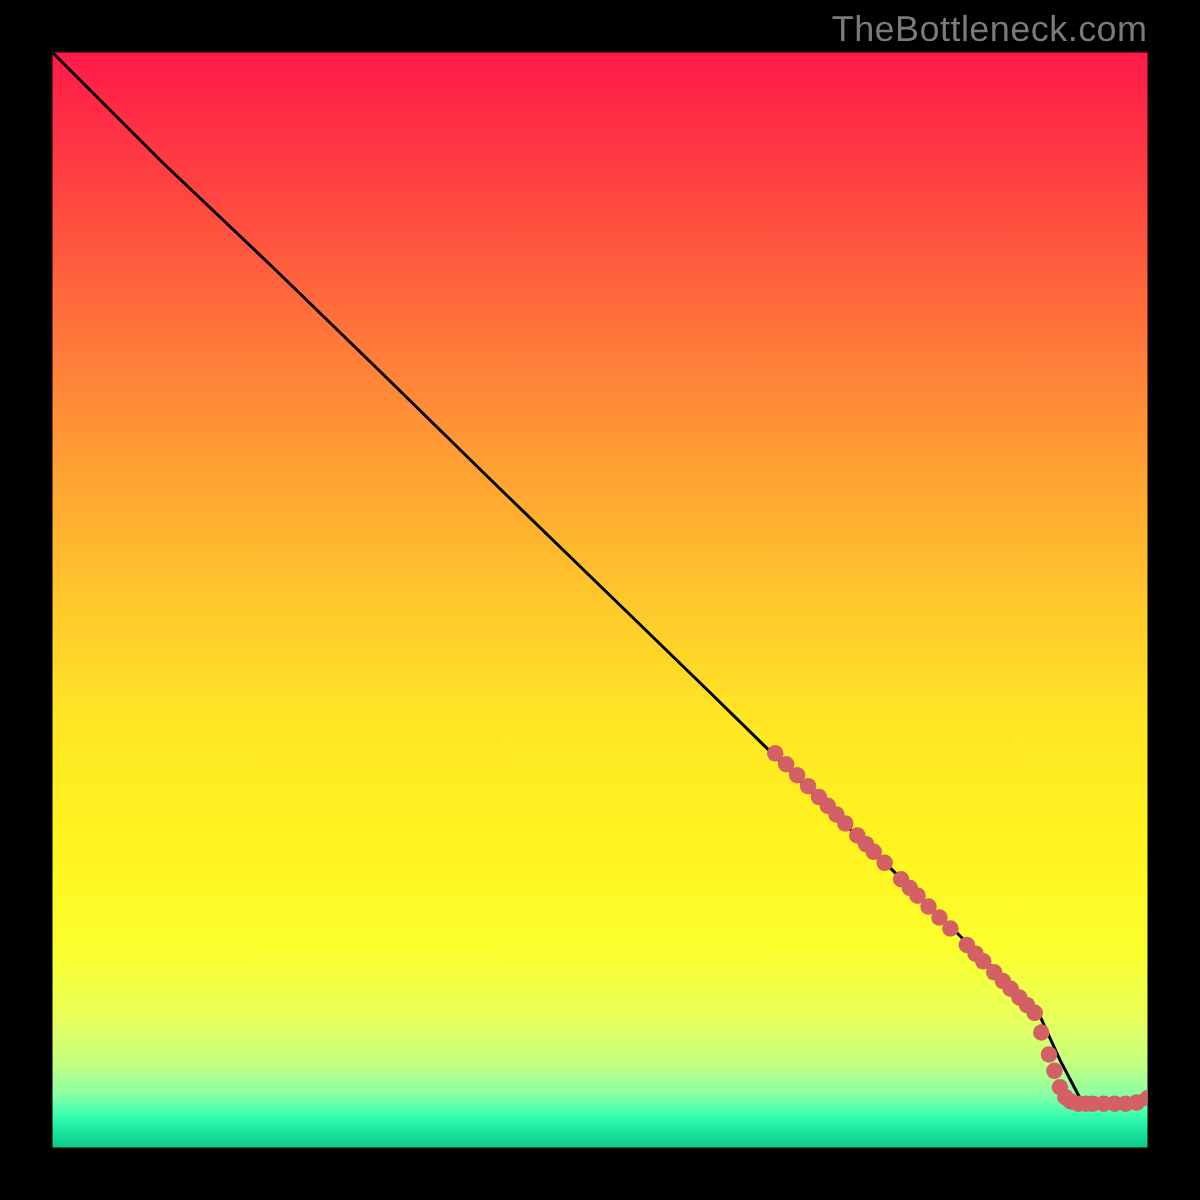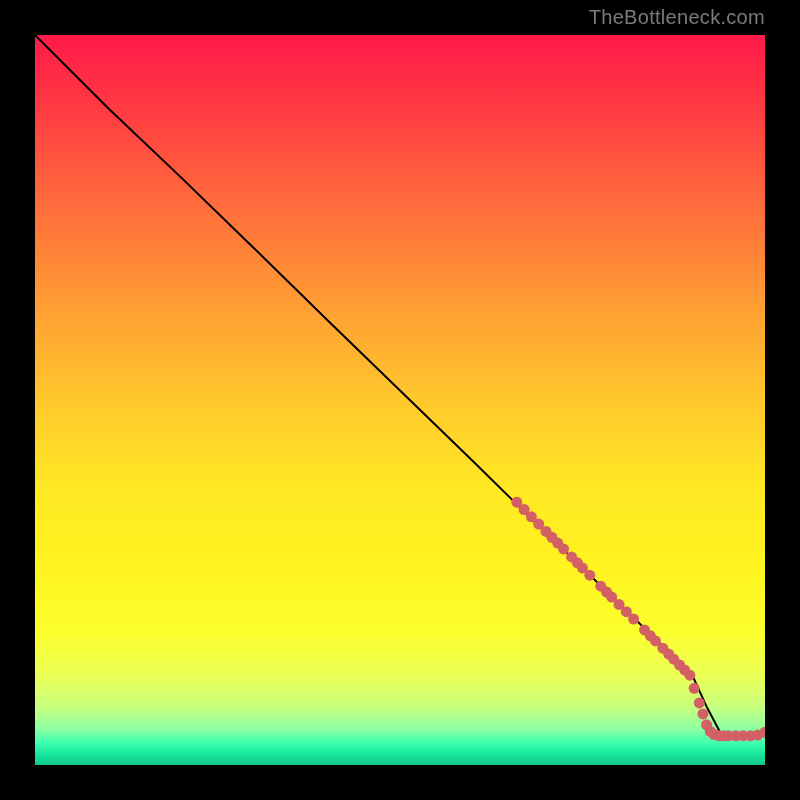--- a/index.html
+++ b/index.html
@@ -41,21 +41,21 @@
       #3dffb0 97%,
       #18e79d 98.5%,
       #12c88b 100%
     );
   }
   .attribution {
     position: absolute;
     top: 6px;
     right: 35px;
     color: #7a7a7a;
-    font-size: 20px;
+    font-size: 24px;
     letter-spacing: 0.3px;
     font-weight: 500;
     font-family: Arial, Helvetica, sans-serif;
   }
   svg.overlay {
     position: absolute;
     left: 0;
     top: 0;
     width: 730px;
     height: 730px;

